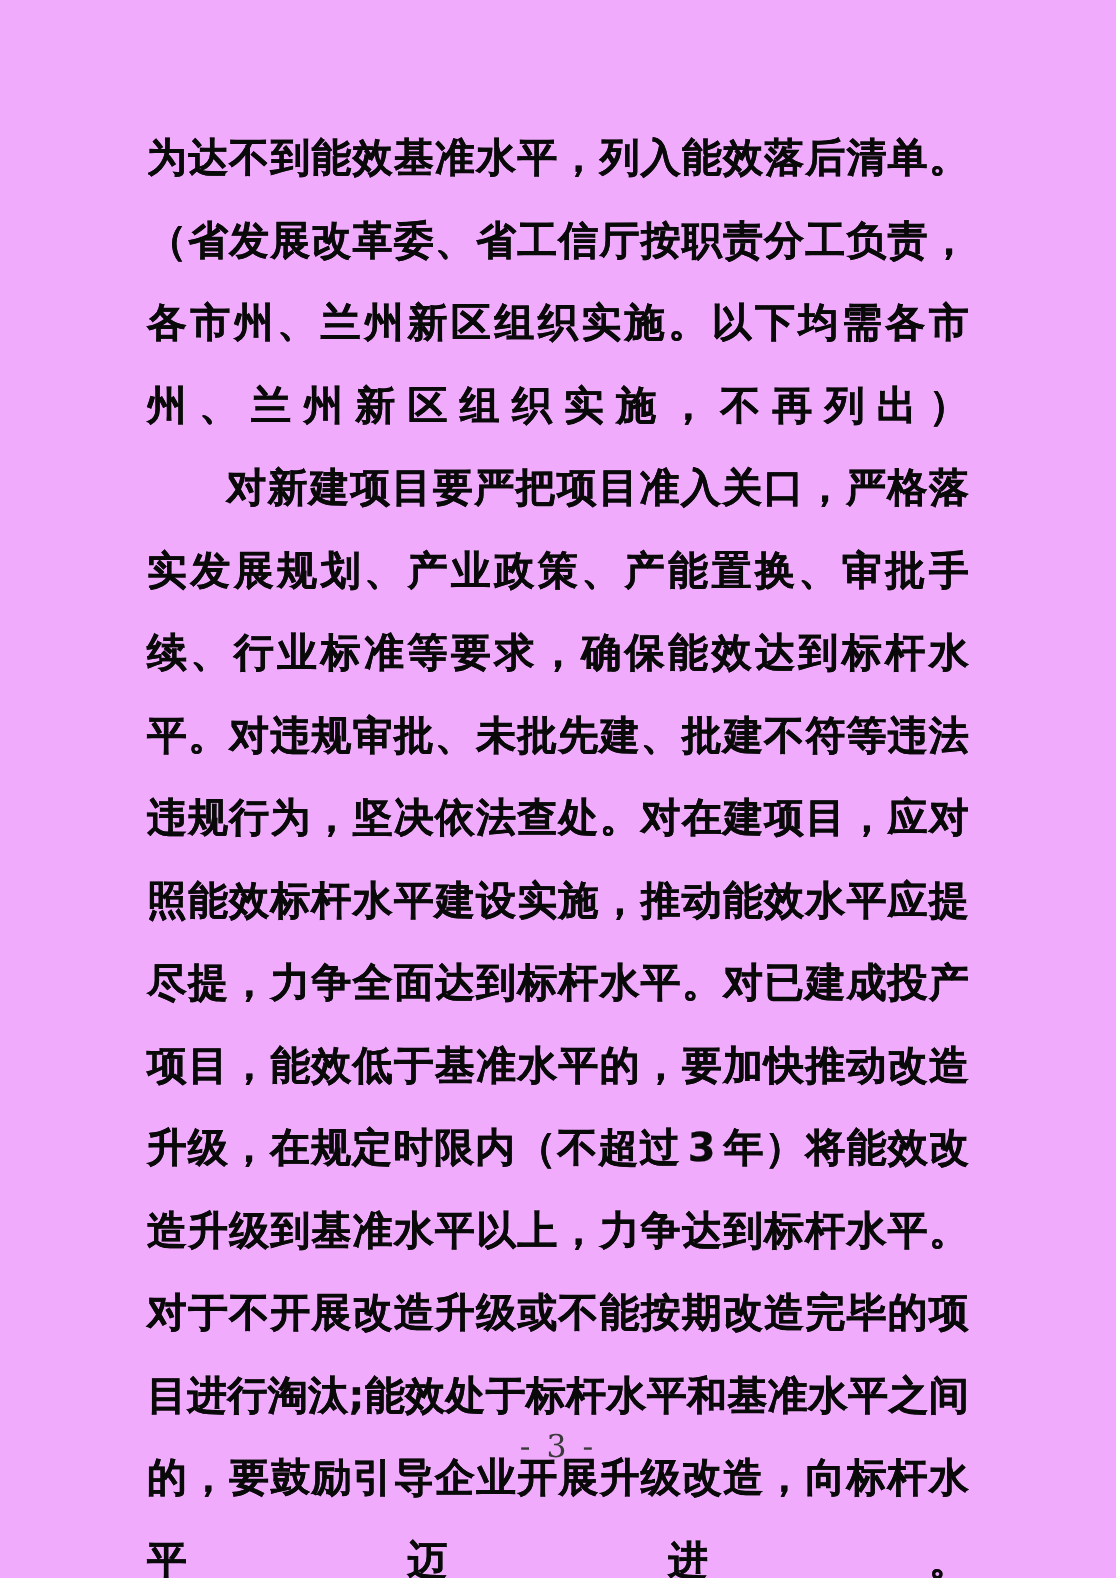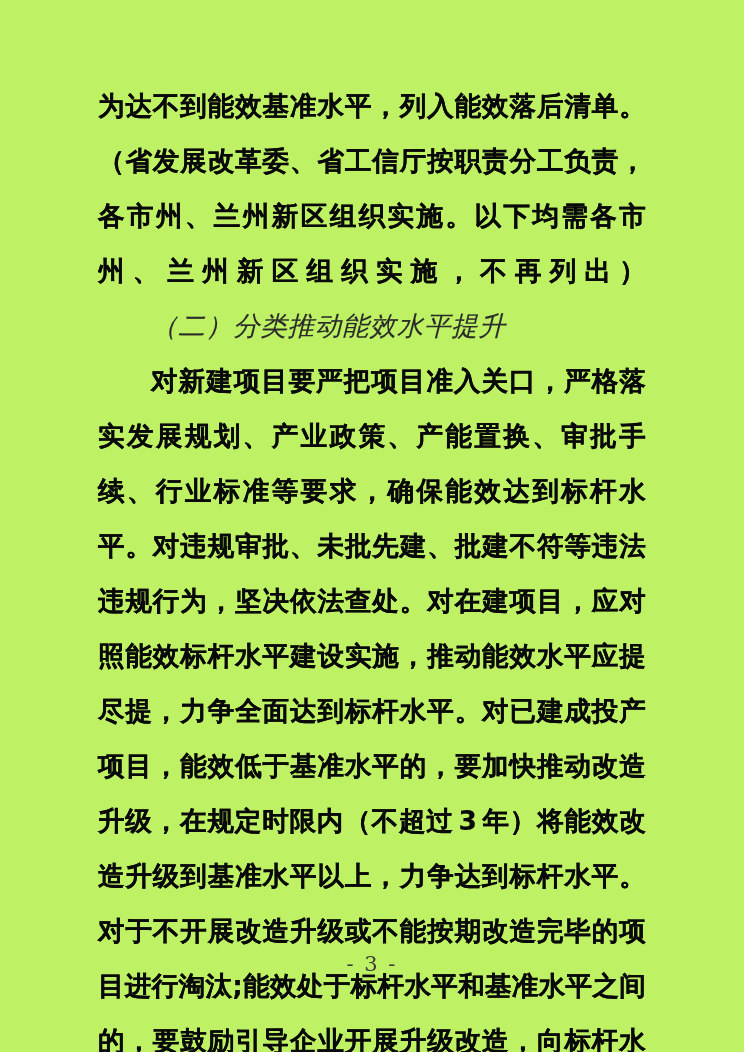--- a/index.html
+++ b/index.html
@@ -9,21 +9,21 @@
   }
 
   body {
     font-family: "DejaVu Sans", sans-serif;
   }
 
   #page {
     position: relative;
     width: 744px;
     height: 1052px;
-    background: #bef264;
+    background: #f0abfc;
     overflow: hidden;
     margin: 0 auto;
   }
 
   
   #text-column {
     position: absolute;
     left: 98px;
     top: 78px;
     width: 548px;
@@ -103,21 +103,20 @@
 </style>
 </head>
 <body>
 
 <div id="page">
 
   <div id="text-column">
 
     <p class="block body-text continuation justify-last">为达不到能效基准水平，列入能效落后清单。（省发展改革委、省工信厅按职责分工负责，各市州、兰州新区组织实施。以下均需各市州、兰州新区组织实施，不再列出）</p>
 
-    <p class="block kai-text heading">（二）分类推动能效水平提升</p>
 
     <p class="block body-text indent-2 justify-last"><span>对新建项目要严把项目准入关口，严格落实发展规划、产业政策、产能置换、审批手续、行业标准等要求，确保能效达到标杆水平。对违规审批、未批先建、批建不符等违法违规行为，坚决依法查处。对在建项目，应对照能效标杆水平建设实施，推动能效水平应提尽提，力争全面达到标杆水平。对已建成投产项目，能效低于基准水平的，要加快推动改造升级，在规定时限内（不超过</span><span class="num">3</span><span>年）将能效改造升级到基准水平以上，力争达到标杆水平。对于不开展改造升级或不能按期改造完毕的项目进行淘汰;能效处于标杆水平和基准水平之间的，要鼓励引导企业开展升级改造，向标杆水平迈进。</span></p>
 
   </div>
 
   <div id="footer">- 3 -</div>
 
 </div>
 
 </body></html>

